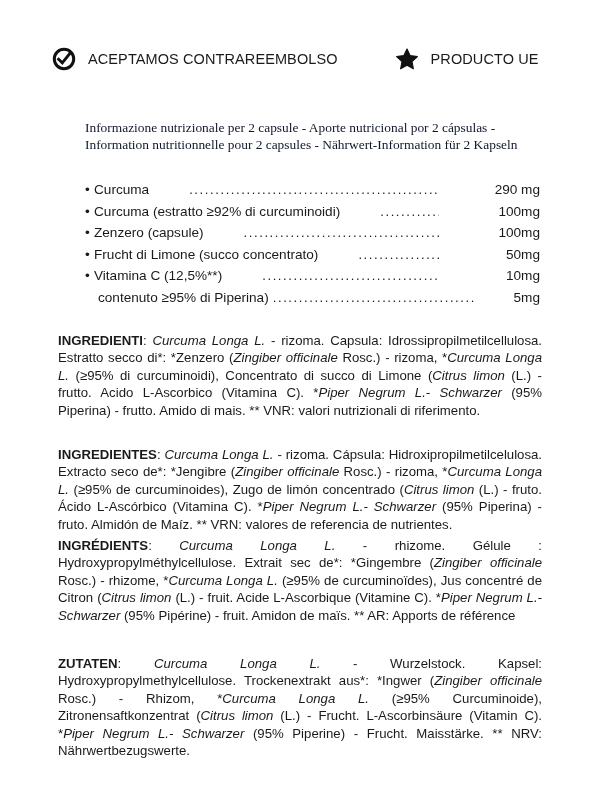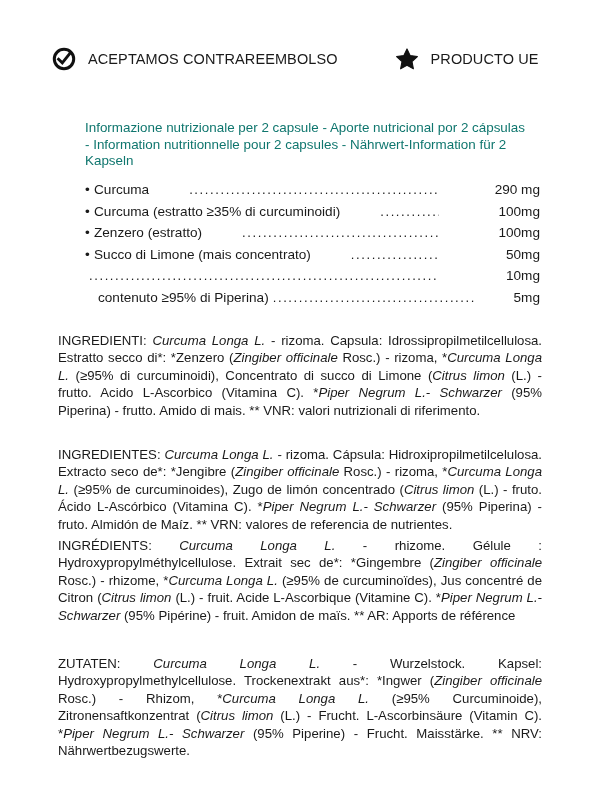--- a/index.html
+++ b/index.html
@@ -48,21 +48,22 @@
   }
 
   
   .nutri-heading {
     position: absolute;
     top: 120px;
     left: 85px;
     width: 440px;
     font-size: 13.4px;
     line-height: 16.6px;
-    color: #0f766e;
+    color: #0f172a;
+    font-family: Liberation Serif, serif;
   }
 
   
   .nutri-table {
     position: absolute;
     top: 180px;
     left: 85px;
     width: 455px;
     font-size: 13.6px;
   }
@@ -111,21 +112,21 @@
   .ing-block {
     position: absolute;
     left: 58px;
     width: 484px;
     font-size: 13.2px;
     line-height: 17.4px;
     text-align: justify;
     text-justify: inter-word;
     color: #1a1a1a;
   }
-  .ing-block b { font-weight: normal; }
+  .ing-block b { font-weight: bold; }
   .ing-block i { }
 
   #block-it { top: 332px; }
   #block-es { top: 446px; }
   #block-fr { top: 537px; }
   #block-de { top: 655px; }
 </style>
 </head>
 <body>
 
@@ -152,38 +153,39 @@
 
 <div class="nutri-table">
 
   <div class="nutri-row">
     <span class="nutri-name"><span class="bullet">•</span><span>Curcuma</span></span>
     <span class="leader">..............................................................................................................</span>
     <span class="nutri-amt">290 mg</span>
   </div>
 
   <div class="nutri-row">
-    <span class="nutri-name"><span class="bullet">•</span><span>Curcuma (estratto ≥35% di curcuminoidi)</span></span>
+    <span class="nutri-name"><span class="bullet">•</span><span>Curcuma (estratto ≥92% di curcuminoidi)</span></span>
     <span class="leader">..............................................................................................................</span>
     <span class="nutri-amt">100mg</span>
   </div>
 
   <div class="nutri-row">
-    <span class="nutri-name"><span class="bullet">•</span><span>Zenzero (estratto)</span></span>
+    <span class="nutri-name"><span class="bullet">•</span><span>Zenzero (capsule)</span></span>
     <span class="leader">..............................................................................................................</span>
     <span class="nutri-amt">100mg</span>
   </div>
 
   <div class="nutri-row">
-    <span class="nutri-name"><span class="bullet">•</span><span>Succo di Limone (mais concentrato)</span></span>
+    <span class="nutri-name"><span class="bullet">•</span><span>Frucht di Limone (succo concentrato)</span></span>
     <span class="leader">..............................................................................................................</span>
     <span class="nutri-amt">50mg</span>
   </div>
 
   <div class="nutri-row">
+    <span class="nutri-name"><span class="bullet">•</span><span>Vitamina C (12,5%**)</span></span>
     <span class="leader">..............................................................................................................</span>
     <span class="nutri-amt">10mg</span>
   </div>
 
   <div class="nutri-row tall">
     <div class="nutri-sub">
       <span class="nutri-name">contenuto ≥95% di Piperina)</span>
       <span class="leader">..............................................................................................................</span>
       <span class="nutri-amt">5mg</span>
     </div>

